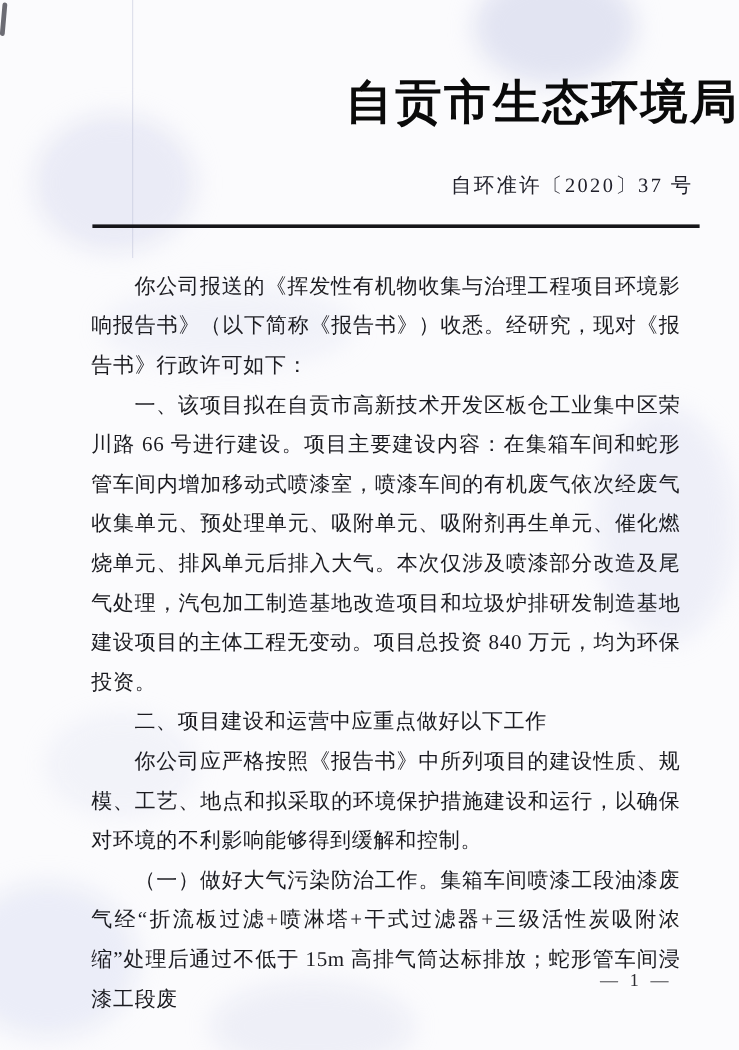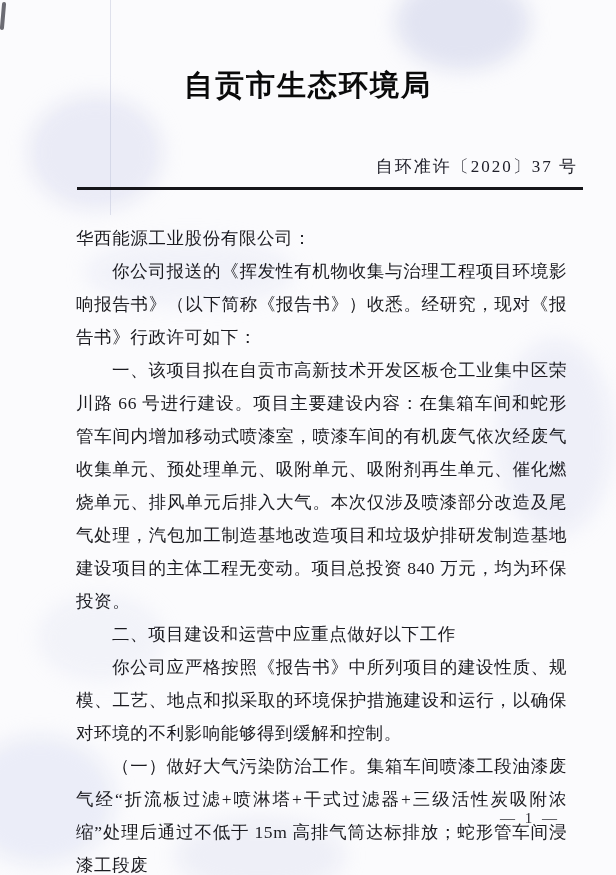--- a/index.html
+++ b/index.html
@@ -29,29 +29,29 @@
   }
   .speck {
     position: absolute; left: 1px; top: 2px; width: 4px; height: 28px;
     background: #3c3c46; opacity: .75; border-radius: 2px;
     transform: rotate(5deg); pointer-events: none;
   }
 
   
   .doc-header {
     position: absolute; top: 68px; left: 0; width: 616px;
-    text-align: center;
+    text-align: right;
     font-weight: bold;
-    font-size: 29px;
+    font-size: 39px;
     line-height: 35px;
     letter-spacing: 2px;
     color: #0a0a0a;
   }
   .doc-number {
-    position: absolute; top: 155px; right: 38px;
+    position: absolute; top: 143px; right: 38px;
     font-size: 17px;
     letter-spacing: 2px;
     color: #20202a;
     white-space: nowrap;
   }
   .header-rule {
     position: absolute; top: 187px; left: 77px;
     width: 506px; height: 3px;
     background: #16161a;
   }
@@ -95,21 +95,20 @@
   <div class="speck"></div>
 
   <header class="doc-header">
     <div>自贡市生态环境局</div>
   </header>
 
   <div class="doc-number">自环准许〔2020〕37 号</div>
   <div class="header-rule"></div>
 
   <main class="doc-body">
-    <p class="salutation">华西能源工业股份有限公司：</p>
     <p class="para">你公司报送的《挥发性有机物收集与治理工程项目环境影响报告书》（以下简称《报告书》）收悉。经研究，现对《报告书》行政许可如下：</p>
     <p class="para">一、该项目拟在自贡市高新技术开发区板仓工业集中区荣川路 66 号进行建设。项目主要建设内容：在集箱车间和蛇形管车间内增加移动式喷漆室，喷漆车间的有机废气依次经废气收集单元、预处理单元、吸附单元、吸附剂再生单元、催化燃烧单元、排风单元后排入大气。本次仅涉及喷漆部分改造及尾气处理，汽包加工制造基地改造项目和垃圾炉排研发制造基地建设项目的主体工程无变动。项目总投资 840 万元，均为环保投资。</p>
     <p class="para">二、项目建设和运营中应重点做好以下工作</p>
     <p class="para">你公司应严格按照《报告书》中所列项目的建设性质、规模、工艺、地点和拟采取的环境保护措施建设和运行，以确保对环境的不利影响能够得到缓解和控制。</p>
     <p class="para">（一）做好大气污染防治工作。集箱车间喷漆工段油漆废气经“折流板过滤+喷淋塔+干式过滤器+三级活性炭吸附浓缩”处理后通过不低于 15m 高排气筒达标排放；蛇形管车间浸漆工段废</p>
   </main>
 
   <footer class="page-footer">— 1 —</footer>
 
 </div>

